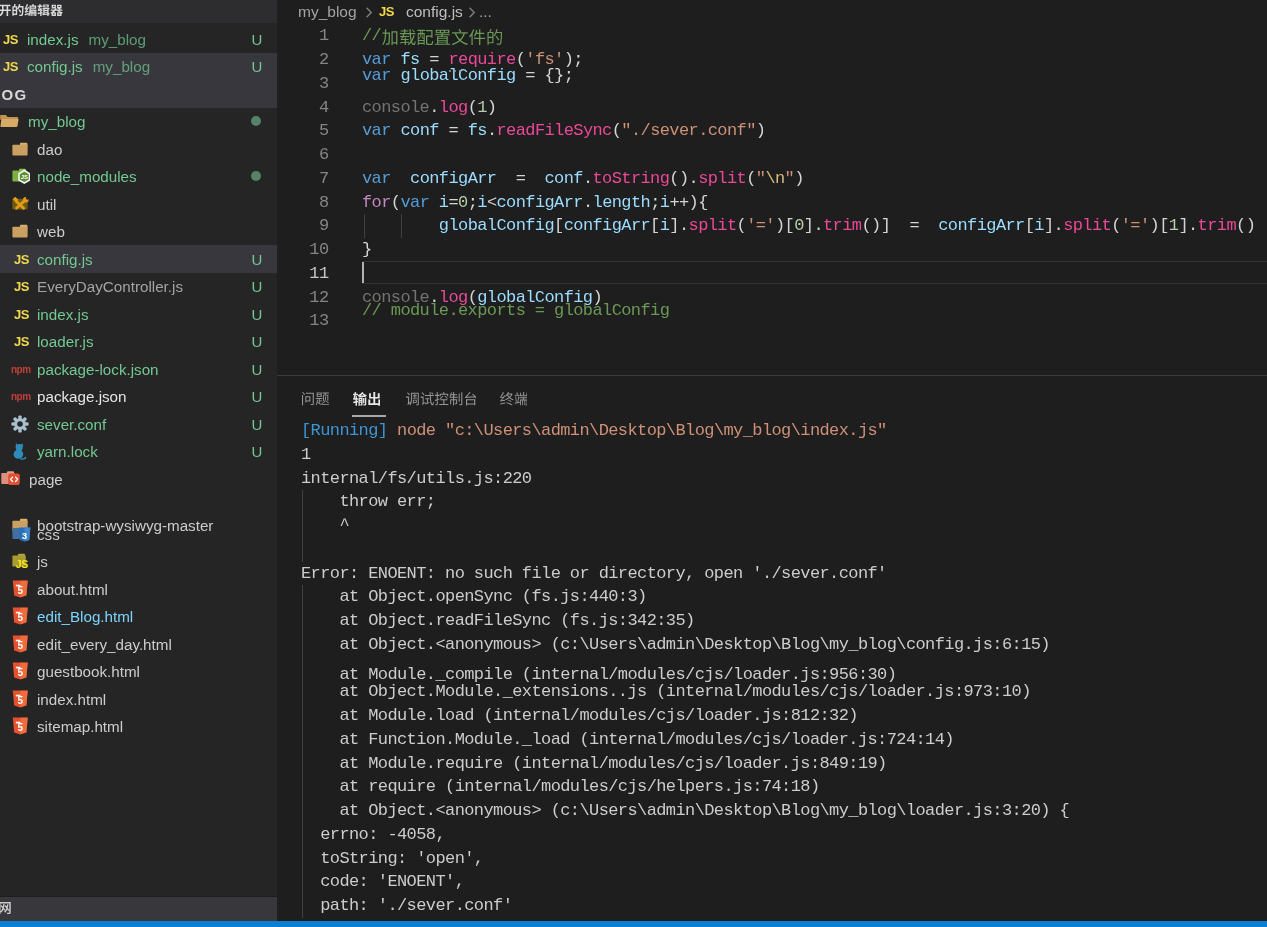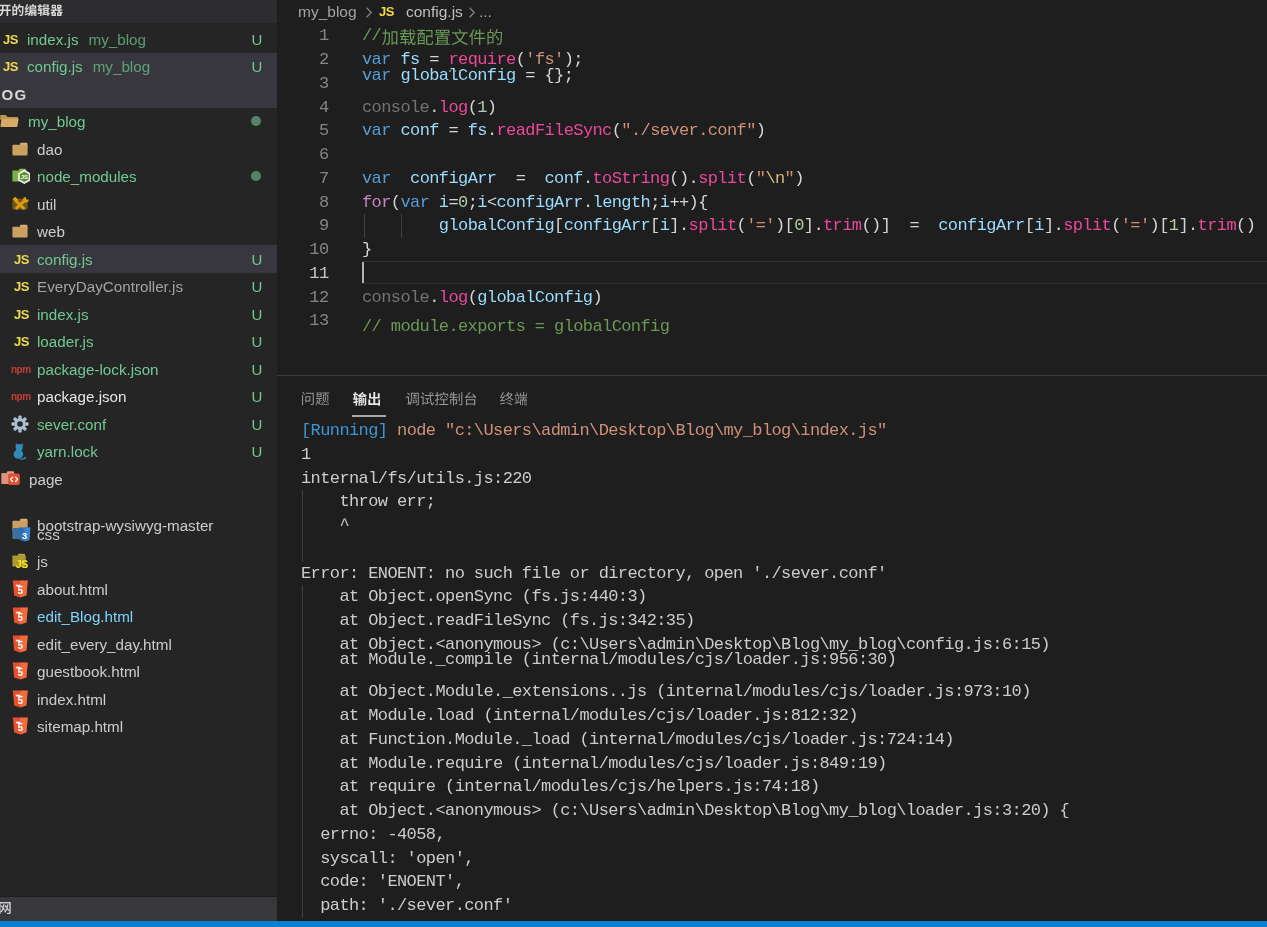--- a/index.html
+++ b/index.html
@@ -254,21 +254,21 @@
 <div class="cline mono" style="top:64px"><span class="kw">var</span> <span class="vb">globalConfig</span> = {};</div>
 <div class="cline mono" style="top:95.55px"><span class="cl">console</span>.<span class="fn">log</span>(<span class="nu">1</span>)</div>
 <div class="cline mono" style="top:119.30px"><span class="kw">var</span> <span class="vb">conf</span> = <span class="vb">fs</span>.<span class="fn">readFileSync</span>(<span class="st">"./sever.conf"</span>)</div>
 <div class="cline mono" style="top:143.05px"></div>
 <div class="cline mono" style="top:166.80px"><span class="kw">var</span>  <span class="vb">configArr</span>  =  <span class="vb">conf</span>.<span class="fn">toString</span>().<span class="fn">split</span>(<span class="st">"</span><span class="es">\n</span><span class="st">"</span>)</div>
 <div class="cline mono" style="top:190.55px"><span class="ct">for</span>(<span class="kw">var</span> <span class="vb">i</span>=<span class="nu">0</span>;<span class="vb">i</span>&lt;<span class="vb">configArr</span>.<span class="vb">length</span>;<span class="vb">i</span>++){</div>
 <div class="cline mono" style="top:214.30px">        <span class="vb">globalConfig</span>[<span class="vb">configArr</span>[<span class="vb">i</span>].<span class="fn">split</span>(<span class="st">'='</span>)[<span class="nu">0</span>].<span class="fn">trim</span>()]  =  <span class="vb">configArr</span>[<span class="vb">i</span>].<span class="fn">split</span>(<span class="st">'='</span>)[<span class="nu">1</span>].<span class="fn">trim</span>()</div>
 <div class="cline mono" style="top:238.05px">}</div>
 <div class="cline mono" style="top:261.80px"></div>
 <div class="cline mono" style="top:285.55px"><span class="cl">console</span>.<span class="fn">log</span>(<span class="vb">globalConfig</span>)</div>
-<div class="cline mono" style="top:315px"><span class="co">// module.exports = globalConfig</span></div>
+<div class="cline mono" style="top:299px"><span class="co">// module.exports = globalConfig</span></div>
 <div class="cline mono" style="top:24.30px"><span class="co">//</span></div>
 <svg style="position:absolute;left:381.9px;top:29.0px;" width="120.1" height="16.2" viewBox="28 -847 6900 928">
     <path fill="#6a9955" d="M605 -81H877V-9H605ZM53 -651H438V-577H53ZM572 -716H913V57H838V-643H644V65H572ZM418 -651H490Q490 -651 490 -643Q490 -636 490 -627Q490 -617 490 -612Q487 -445 484 -331Q481 -217 476 -144Q471 -72 464 -33Q456 6 444 22Q430 41 415 50Q400 58 378 61Q357 64 325 64Q292 63 259 61Q258 44 252 23Q247 2 237 -14Q272 -11 302 -11Q332 -10 345 -10Q356 -9 364 -13Q372 -16 379 -26Q387 -37 393 -74Q399 -110 404 -180Q409 -250 412 -361Q415 -473 418 -633ZM195 -827H269Q268 -688 264 -556Q260 -424 243 -306Q227 -188 189 -89Q152 9 86 81Q80 72 70 62Q60 53 49 44Q38 35 28 29Q78 -23 110 -93Q141 -163 159 -247Q177 -330 184 -424Q192 -519 194 -620Q195 -722 195 -827Z M1736 -784 1790 -819Q1813 -801 1837 -779Q1861 -756 1882 -734Q1903 -711 1915 -693L1858 -653Q1841 -681 1806 -718Q1770 -756 1736 -784ZM1054 -614H1951V-553H1054ZM1105 -760H1545V-700H1105ZM1296 -841H1368V-583H1296ZM1609 -839H1683Q1682 -696 1689 -569Q1696 -442 1711 -338Q1726 -234 1748 -158Q1770 -83 1799 -42Q1828 -1 1863 -1Q1881 -1 1890 -38Q1900 -75 1904 -163Q1915 -151 1932 -140Q1949 -129 1963 -124Q1957 -49 1945 -7Q1933 36 1912 54Q1891 72 1856 72Q1809 72 1773 39Q1736 6 1709 -54Q1682 -114 1663 -197Q1644 -281 1632 -382Q1620 -484 1615 -599Q1609 -715 1609 -839ZM1839 -501 1906 -481Q1873 -368 1824 -263Q1774 -157 1708 -70Q1643 18 1560 82Q1551 70 1536 55Q1521 41 1507 31Q1586 -26 1650 -109Q1714 -193 1762 -293Q1809 -393 1839 -501ZM1069 -453H1583V-391H1069ZM1333 -360H1403V76H1333ZM1121 -200Q1119 -208 1115 -221Q1112 -233 1107 -247Q1103 -260 1098 -269Q1110 -272 1121 -285Q1132 -299 1144 -319Q1153 -333 1172 -369Q1190 -405 1211 -453Q1232 -501 1247 -551L1321 -531Q1300 -477 1275 -424Q1249 -371 1222 -324Q1195 -277 1167 -240V-238Q1167 -238 1160 -234Q1153 -230 1144 -224Q1135 -218 1128 -212Q1121 -206 1121 -200ZM1121 -200V-257L1162 -279H1562L1562 -214H1202Q1170 -214 1149 -210Q1128 -206 1121 -200ZM1065 -92Q1128 -97 1212 -104Q1297 -111 1393 -120Q1489 -128 1585 -137L1585 -75Q1493 -65 1400 -56Q1307 -46 1223 -38Q1139 -30 1073 -22Z M2592 -481H2892V-408H2592ZM2557 -481H2631V-46Q2631 -18 2641 -10Q2651 -1 2686 -1Q2694 -1 2715 -1Q2736 -1 2761 -1Q2786 -1 2809 -1Q2831 -1 2841 -1Q2864 -1 2875 -14Q2886 -27 2891 -63Q2896 -99 2898 -171Q2908 -165 2920 -158Q2932 -151 2945 -147Q2958 -142 2968 -139Q2963 -58 2952 -13Q2941 33 2916 51Q2892 70 2846 70Q2840 70 2823 70Q2806 70 2783 70Q2761 70 2739 70Q2717 70 2701 70Q2684 70 2678 70Q2632 70 2605 60Q2579 50 2568 25Q2557 0 2557 -46ZM2554 -795H2930V-340H2858V-723H2554ZM2082 -618H2482V62H2420V-553H2143V76H2082ZM2113 -214H2450V-158H2113ZM2113 -54H2450V7H2113ZM2057 -801H2505V-734H2057ZM2201 -783H2255V-571H2201ZM2314 -783H2369V-571H2314ZM2211 -572H2253V-473Q2253 -442 2247 -407Q2241 -372 2224 -338Q2208 -303 2176 -274Q2171 -281 2161 -290Q2150 -299 2143 -304Q2172 -329 2187 -358Q2201 -388 2206 -418Q2211 -448 2211 -474ZM2309 -572H2352V-365Q2352 -356 2354 -353Q2356 -350 2365 -350Q2368 -350 2375 -350Q2382 -350 2390 -350Q2398 -350 2402 -350Q2415 -350 2417 -353Q2424 -348 2435 -343Q2446 -339 2456 -336Q2453 -321 2442 -314Q2431 -307 2410 -307Q2406 -307 2396 -307Q2385 -307 2375 -307Q2365 -307 2361 -307Q2331 -307 2320 -317Q2309 -328 2309 -364Z M3651 -748V-658H3820V-748ZM3417 -748V-658H3582V-748ZM3189 -748V-658H3348V-748ZM3117 -802H3895V-603H3117ZM3068 -545H3922V-486H3068ZM3456 -622 3533 -617Q3525 -565 3513 -506Q3500 -448 3490 -405H3419Q3426 -434 3433 -472Q3440 -509 3446 -548Q3452 -588 3456 -622ZM3057 -6H3945V50H3057ZM3226 -320H3771V-275H3226ZM3230 -217H3769V-172H3230ZM3234 -113H3773V-68H3234ZM3190 -427H3808V25H3734V-376H3262V25H3190Z M4725 -630 4802 -607Q4739 -426 4640 -294Q4541 -162 4403 -72Q4265 19 4083 78Q4079 69 4071 55Q4063 42 4053 29Q4044 15 4036 7Q4215 -45 4348 -128Q4482 -212 4575 -335Q4668 -459 4725 -630ZM4270 -626Q4327 -471 4424 -345Q4521 -219 4657 -129Q4793 -40 4967 4Q4959 12 4949 24Q4939 37 4930 50Q4922 62 4915 73Q4736 24 4599 -71Q4462 -165 4363 -300Q4265 -435 4201 -603ZM4050 -664H4954V-590H4050ZM4423 -823 4501 -847Q4524 -811 4547 -768Q4569 -724 4580 -693L4497 -666Q4488 -697 4467 -742Q4446 -786 4423 -823Z M5604 -828H5679V80H5604ZM5432 -790 5504 -775Q5490 -706 5471 -638Q5451 -571 5427 -513Q5402 -455 5373 -409Q5366 -415 5354 -422Q5343 -429 5330 -436Q5318 -443 5309 -447Q5338 -488 5362 -544Q5385 -599 5403 -662Q5421 -725 5432 -790ZM5441 -635H5909V-562H5423ZM5317 -341H5953V-267H5317ZM5268 -836 5339 -815Q5307 -730 5266 -648Q5224 -565 5176 -493Q5127 -420 5075 -363Q5071 -372 5064 -386Q5056 -400 5047 -414Q5039 -429 5032 -437Q5079 -486 5123 -550Q5166 -614 5204 -688Q5241 -761 5268 -836ZM5167 -579 5238 -650 5239 -649V78H5167Z M6131 -679H6435V-25H6131V-93H6366V-612H6131ZM6087 -679H6156V54H6087ZM6126 -401H6402V-335H6126ZM6240 -842 6321 -828Q6306 -781 6288 -733Q6271 -685 6256 -651L6195 -666Q6204 -691 6212 -722Q6221 -753 6228 -785Q6236 -817 6240 -842ZM6578 -682H6885V-613H6578ZM6858 -682H6929Q6929 -682 6929 -675Q6929 -668 6929 -658Q6929 -649 6928 -644Q6922 -472 6916 -353Q6911 -234 6903 -158Q6895 -83 6884 -41Q6874 1 6859 19Q6842 41 6824 50Q6805 58 6778 61Q6753 63 6712 62Q6672 62 6629 59Q6628 43 6622 22Q6615 1 6604 -13Q6654 -9 6694 -8Q6735 -7 6753 -7Q6768 -7 6778 -10Q6787 -14 6796 -24Q6808 -37 6818 -78Q6827 -118 6834 -193Q6841 -268 6847 -385Q6853 -501 6858 -666ZM6598 -844 6670 -828Q6652 -753 6627 -682Q6601 -610 6571 -547Q6540 -484 6506 -436Q6499 -442 6488 -450Q6476 -459 6464 -467Q6452 -474 6443 -479Q6478 -524 6507 -582Q6536 -641 6559 -708Q6582 -775 6598 -844ZM6552 -423 6611 -456Q6639 -421 6669 -379Q6700 -337 6726 -298Q6753 -259 6769 -229L6705 -189Q6690 -220 6665 -260Q6639 -301 6609 -343Q6580 -386 6552 -423Z"></path>
   </svg>
 <div class="abs" style="left:449.2px;top:69.9px;width:2px;height:2px;border-radius:50%;background:#9a9a9a"></div>
 <div class="abs" style="left:454.0px;top:69.9px;width:2px;height:2px;border-radius:50%;background:#9a9a9a"></div>
 <div class="abs" style="left:458.8px;top:69.9px;width:2px;height:2px;border-radius:50%;background:#9a9a9a"></div>
 <div class="abs" style="left:364px;top:214.30px;width:1px;height:23.75px;background:#404040"></div>
 <div class="abs" style="left:401px;top:214.30px;width:1px;height:23.75px;background:#404040"></div>
 <div class="abs" style="left:361.5px;top:261.10px;width:905px;height:22.5px;border-top:1px solid #323232;border-bottom:1px solid #323232"></div>
@@ -290,25 +290,25 @@
 <div class="oline mono" style="top:419.00px"><span style="color:#3d95d6">[Running]</span><span style="color:#ce9178"> node "c:\Users\admin\Desktop\Blog\my_blog\index.js"</span></div>
 <div class="oline mono" style="top:442.75px">1</div>
 <div class="oline mono" style="top:466.50px">internal/fs/utils.js:220</div>
 <div class="oline mono" style="top:490.25px">    throw err;</div>
 <div class="oline mono" style="top:514.00px">    ^</div>
 <div class="oline mono" style="top:537.75px"></div>
 <div class="oline mono" style="top:561.50px">Error: ENOENT: no such file or directory, open './sever.conf'</div>
 <div class="oline mono" style="top:585.25px">    at Object.openSync (fs.js:440:3)</div>
 <div class="oline mono" style="top:609.00px">    at Object.readFileSync (fs.js:342:35)</div>
 <div class="oline mono" style="top:632.75px">    at Object.&lt;anonymous&gt; (c:\Users\admin\Desktop\Blog\my_blog\config.js:6:15)</div>
-<div class="oline mono" style="top:648px">    at Module._compile (internal/modules/cjs/loader.js:956:30)</div>
+<div class="oline mono" style="top:663px">    at Module._compile (internal/modules/cjs/loader.js:956:30)</div>
 <div class="oline mono" style="top:680.25px">    at Object.Module._extensions..js (internal/modules/cjs/loader.js:973:10)</div>
 <div class="oline mono" style="top:704.00px">    at Module.load (internal/modules/cjs/loader.js:812:32)</div>
 <div class="oline mono" style="top:727.75px">    at Function.Module._load (internal/modules/cjs/loader.js:724:14)</div>
 <div class="oline mono" style="top:751.50px">    at Module.require (internal/modules/cjs/loader.js:849:19)</div>
 <div class="oline mono" style="top:775.25px">    at require (internal/modules/cjs/helpers.js:74:18)</div>
 <div class="oline mono" style="top:799.00px">    at Object.&lt;anonymous&gt; (c:\Users\admin\Desktop\Blog\my_blog\loader.js:3:20) {</div>
 <div class="oline mono" style="top:822.75px">  errno: -4058,</div>
-<div class="oline mono" style="top:846.50px">  syscall: 'open',</div>
+<div class="oline mono" style="top:846.50px">  toString: 'open',</div>
 <div class="oline mono" style="top:870.25px">  code: 'ENOENT',</div>
 <div class="oline mono" style="top:894.00px">  path: './sever.conf'</div>
 <div class="abs" style="left:302px;top:490.25px;width:1px;height:71.25px;background:#404040"></div>
 <div class="abs" style="left:302px;top:585.25px;width:1px;height:332.75px;background:#404040"></div>
 <div class="abs" style="left:0;top:921px;width:1267px;height:6px;background:#0b80d2"></div>
 </body></html>

